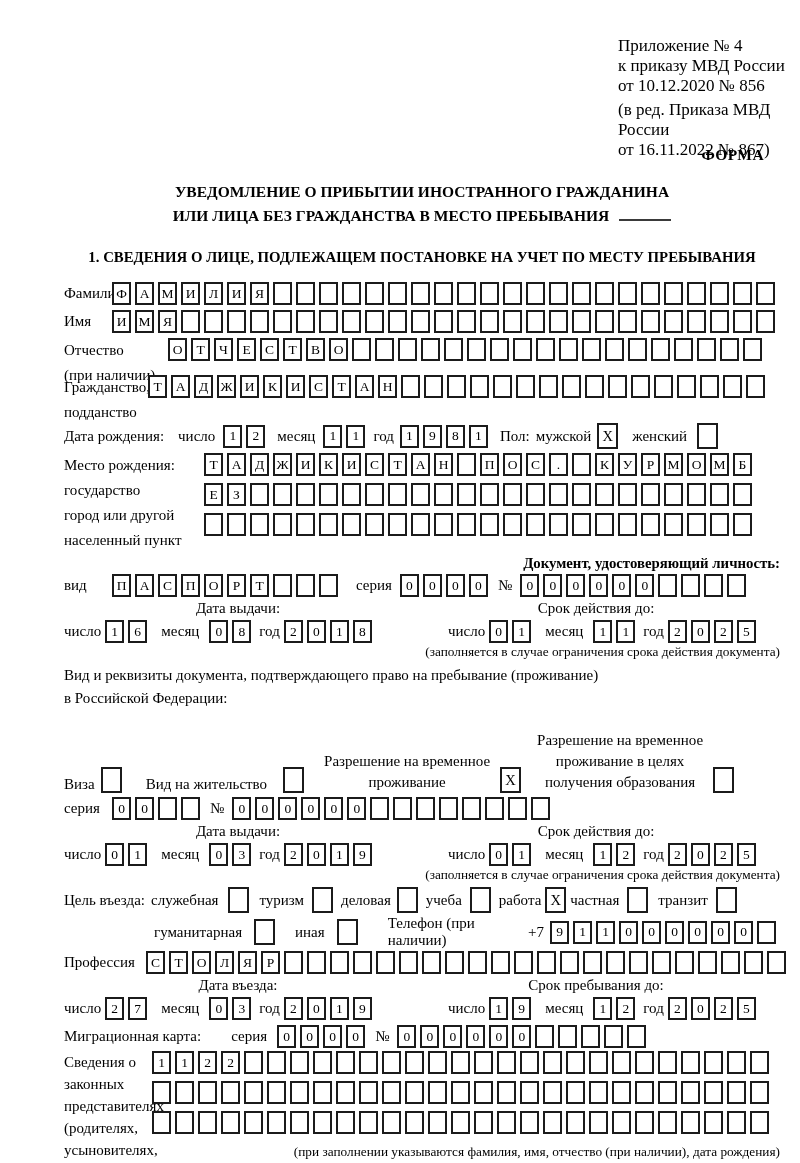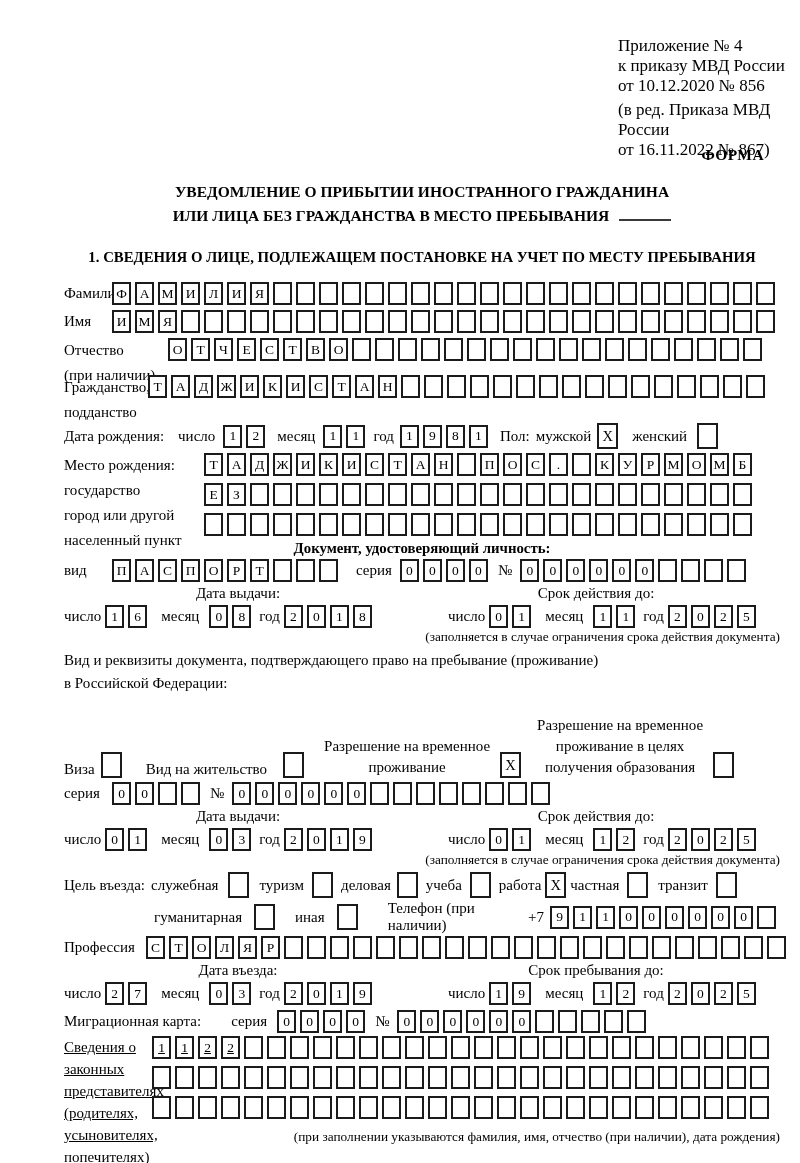--- a/index.html
+++ b/index.html
@@ -46,40 +46,40 @@
   .r-surname { margin-top:16px; }
   .r-name    { margin-top:5px; }
   .r-patron  { margin-top:5px; }
   .r-citizen { margin-top:14px; }
   .r-bdate   { margin-top:25px; }
   .r-bplace  { margin-top:4px; }
   .bp-label  { flex:none; width:140px; height:83px; line-height:25px; }
   .bp-rows .boxes { display:flex; }
   .mt7 { margin-top:7px; }
 
-  .r-dochead { margin-top:4px; text-align:center; font-weight:700; font-size:14.8px; }
+  .r-dochead { margin-top:19px; text-align:right; font-weight:700; font-size:14.8px; }
   .r-vid     { margin-top:2px; }
 
   .pair { display:flex; }
   .p-left { flex:none; width:348px; }
   .p-right { flex:1; }
   .p-title { text-align:center; margin-bottom:3px; }
   .p-row { display:flex; align-items:center; }
   .r-pair1, .r-pair2, .r-pair3 { margin-top:3px; }
   .note-right { margin-top:1px; text-align:right; font-size:13.3px; }
 
   .r-intro { margin-top:4px; line-height:23px; }
   .r-opts  { margin-top:20px; }
   .optlbl  { flex:none; text-align:center; line-height:21px; }
   .r-series2 { margin-top:4px; }
   .r-purpose { margin-top:4px; }
   .r-human   { margin-top:2px; padding-left:90px; }
   .r-prof    { margin-top:2px; }
   .r-migr    { margin-top:5px; }
-  .r-reps    { margin-top:3px;text-decoration:underline; }
+  .r-reps    { margin-top:3px; }
   .rep-label { flex:none; width:88px; height:83px; line-height:22px; white-space:nowrap; }
   .r-repnote { margin-top:10px; padding-left:100px; text-align:right; font-size:13.3px; }
 
   .ml4{margin-left:4px}.ml6{margin-left:6px}.ml8{margin-left:8px}.ml10{margin-left:10px}
   .ml12{margin-left:12px}.ml14{margin-left:14px}.ml16{margin-left:16px}.ml20{margin-left:20px}
   .ml24{margin-left:24px}.ml30{margin-left:30px}.ml36{margin-left:36px}
 </style>
 </head>
 <body>
 

